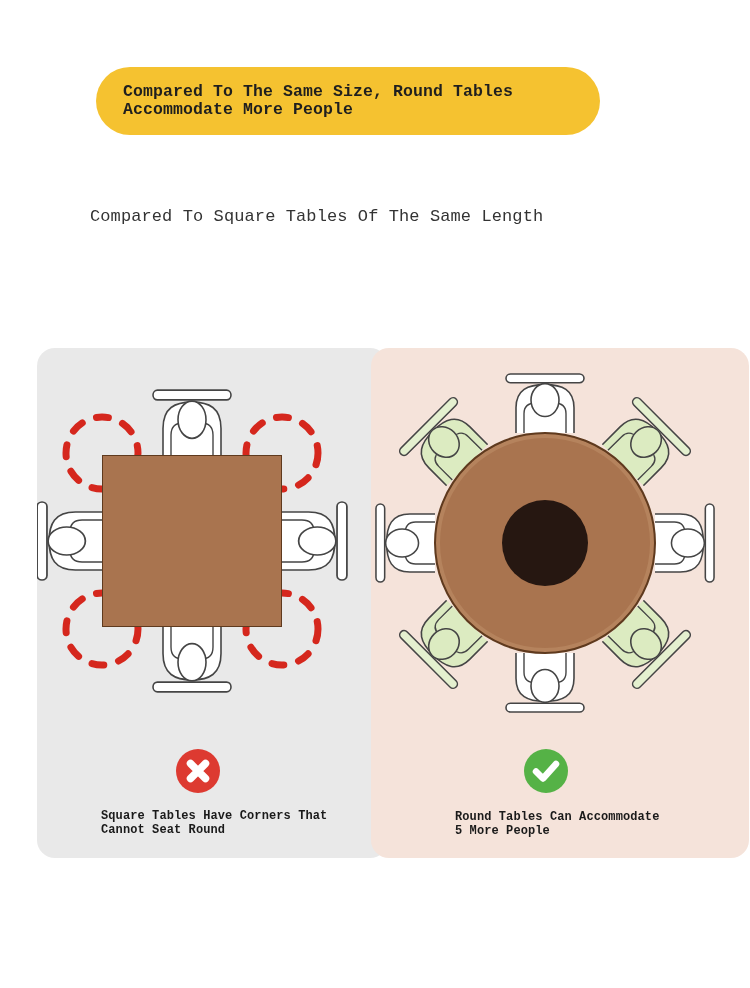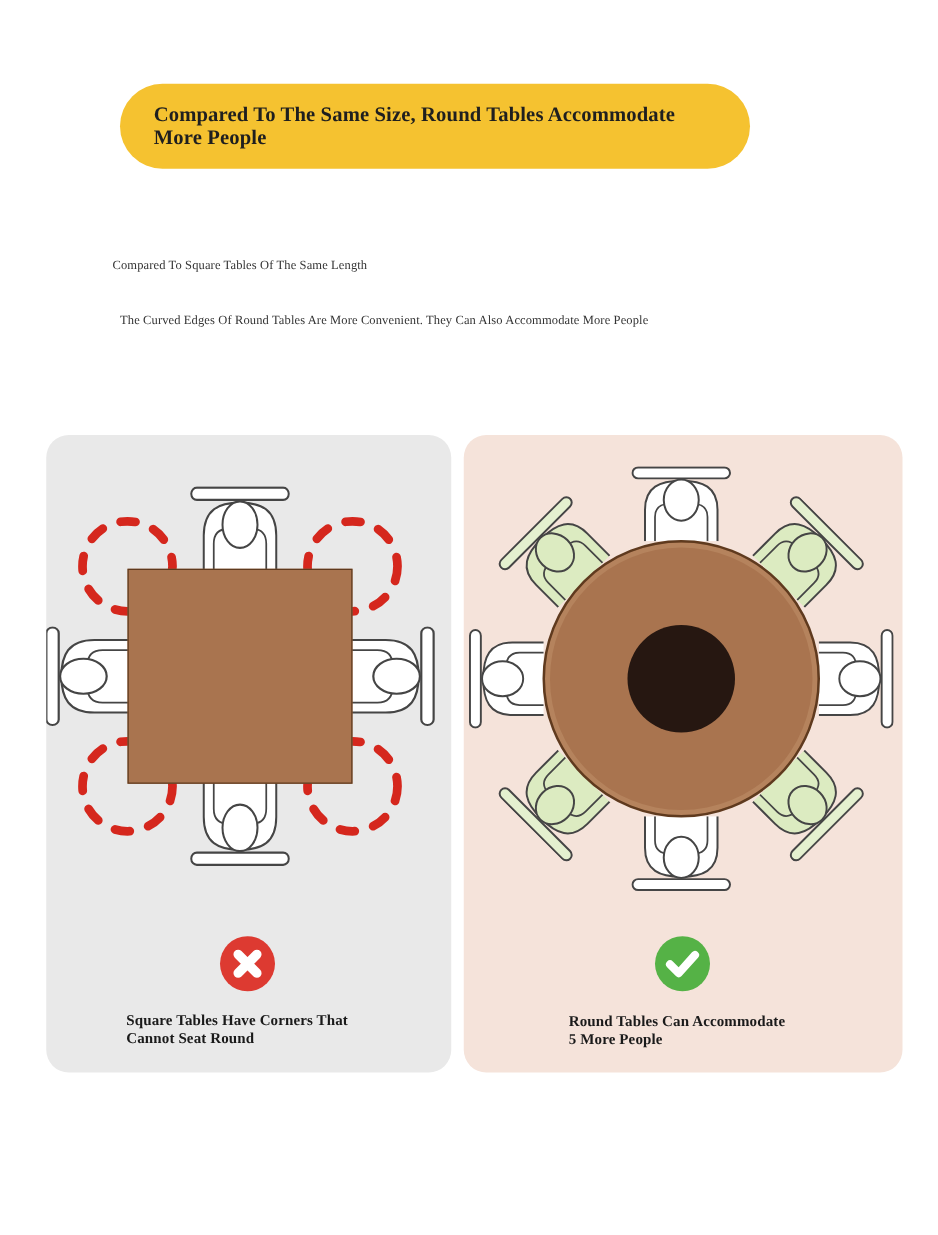--- a/index.html
+++ b/index.html
@@ -1,35 +1,35 @@
 <!DOCTYPE html>
 <html style="--banner_bg: #F5C230; --banner_text: #1F1F1F; --body_text: #333333; --caption_text: #1A1A1A; --panel_square_bg: #E9E9E9; --panel_round_bg: #F5E3DA; --table_brown: #A9744F; --table_edge: #5F3A1E; --table_ring: #B5835D; --hub_dark: #261711; --dashed_red: #D5271D; --cross_red: #DD3A31; --check_green: #55B246; --person_white: #FFFFFF; --person_green: #DCEBC1; --person_green_bar: #E4F0CF; --outline: #454545;"><head>
 <meta charset="utf-8">
 <style>
   html,body{margin:0;padding:0;background:#ffffff;}
   .page{
     position:relative;width:750px;height:988px;background:#ffffff;overflow:hidden;
-    font-family:Liberation Serif, serif;
+    font-family:Liberation Mono, monospace;
   }
   
   .banner{
     position:absolute;left:96px;top:67px;width:504px;height:68px;
     background:var(--banner_bg);border-radius:34px;box-sizing:border-box;
     display:flex;align-items:center;
   }
   .banner-text{
     padding:0 30px 0 27px;font-size:16.5px;font-weight:bold;line-height:18px;
     color:var(--banner_text);letter-spacing:.1px;
   }
   
-  .intro-line{position:absolute;font-size:10px;color:var(--body_text);letter-spacing:.1px;}
+  .intro-line{position:absolute;font-size:17px;color:var(--body_text);letter-spacing:.1px;}
   .intro-line.l1{left:90px;top:207px;}
   .intro-line.l2{left:96px;top:251px;}
   
-  .panel{position:absolute;top:348px;height:510px;border-radius:18px;}
+  .panel{position:absolute;top:348px;height:510px;border-radius:18px;padding-left:27px;}
   .panel-square{left:37px;width:324px;background:var(--panel_square_bg);}
   .panel-round{left:371px;width:351px;background:var(--panel_round_bg);}
   .scene{position:absolute;inset:0;border-radius:18px;overflow:hidden;}
   .seats{position:absolute;inset:0;}
   .person{position:absolute;}
   .person svg{display:block;width:100%;height:100%;}
   .corner-circles{position:absolute;left:0;top:0;}
   
   .table-square{
     position:absolute;left:65px;top:107px;width:180px;height:172px;
@@ -55,21 +55,20 @@
 </head>
 <body>
 
 <div class="page">
 
   <div class="banner">
     <div class="banner-text">Compared To The Same Size, Round Tables Accommodate More People</div>
   </div>
 
   <div class="intro-line l1">Compared To Square Tables Of The Same Length</div>
-  <div class="intro-line l2">The Curved Edges Of Round Tables Are More Convenient. They Can Also Accommodate More People</div>
 
   <section class="panel panel-square">
     <div class="scene">
       <svg class="corner-circles" width="324" height="510">
         <circle cx="65" cy="105" r="36" fill="none" stroke="var(--dashed_red)" stroke-width="7" stroke-linecap="round" stroke-dasharray="12 15.3"></circle>
         <circle cx="245" cy="105" r="36" fill="none" stroke="var(--dashed_red)" stroke-width="7" stroke-linecap="round" stroke-dasharray="12 15.3"></circle>
         <circle cx="65" cy="281" r="36" fill="none" stroke="var(--dashed_red)" stroke-width="7" stroke-linecap="round" stroke-dasharray="12 15.3"></circle>
         <circle cx="245" cy="281" r="36" fill="none" stroke="var(--dashed_red)" stroke-width="7" stroke-linecap="round" stroke-dasharray="12 15.3"></circle>
       </svg>
       <div class="seats" id="seats-square">

